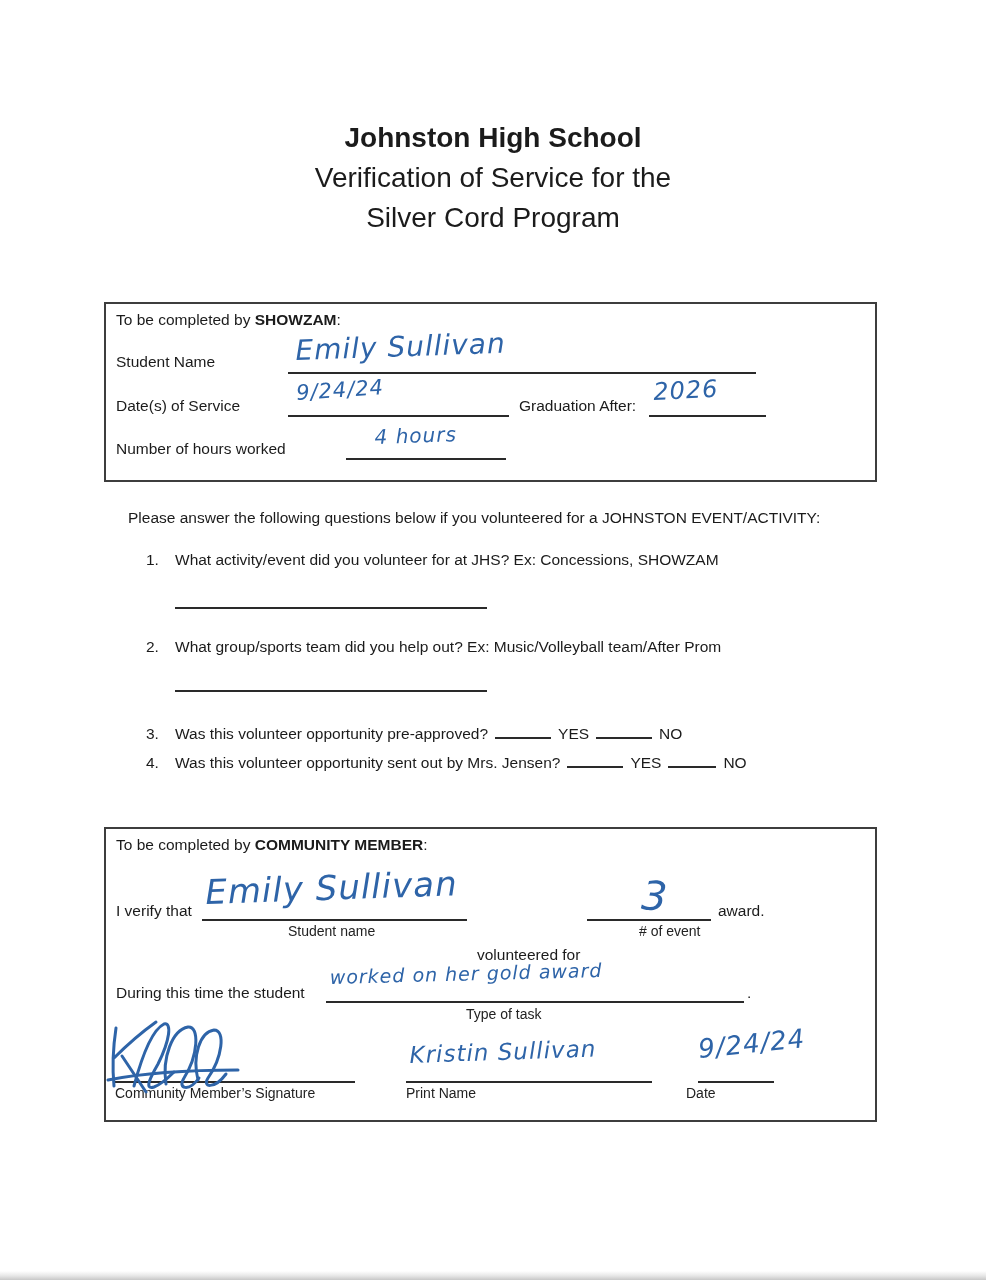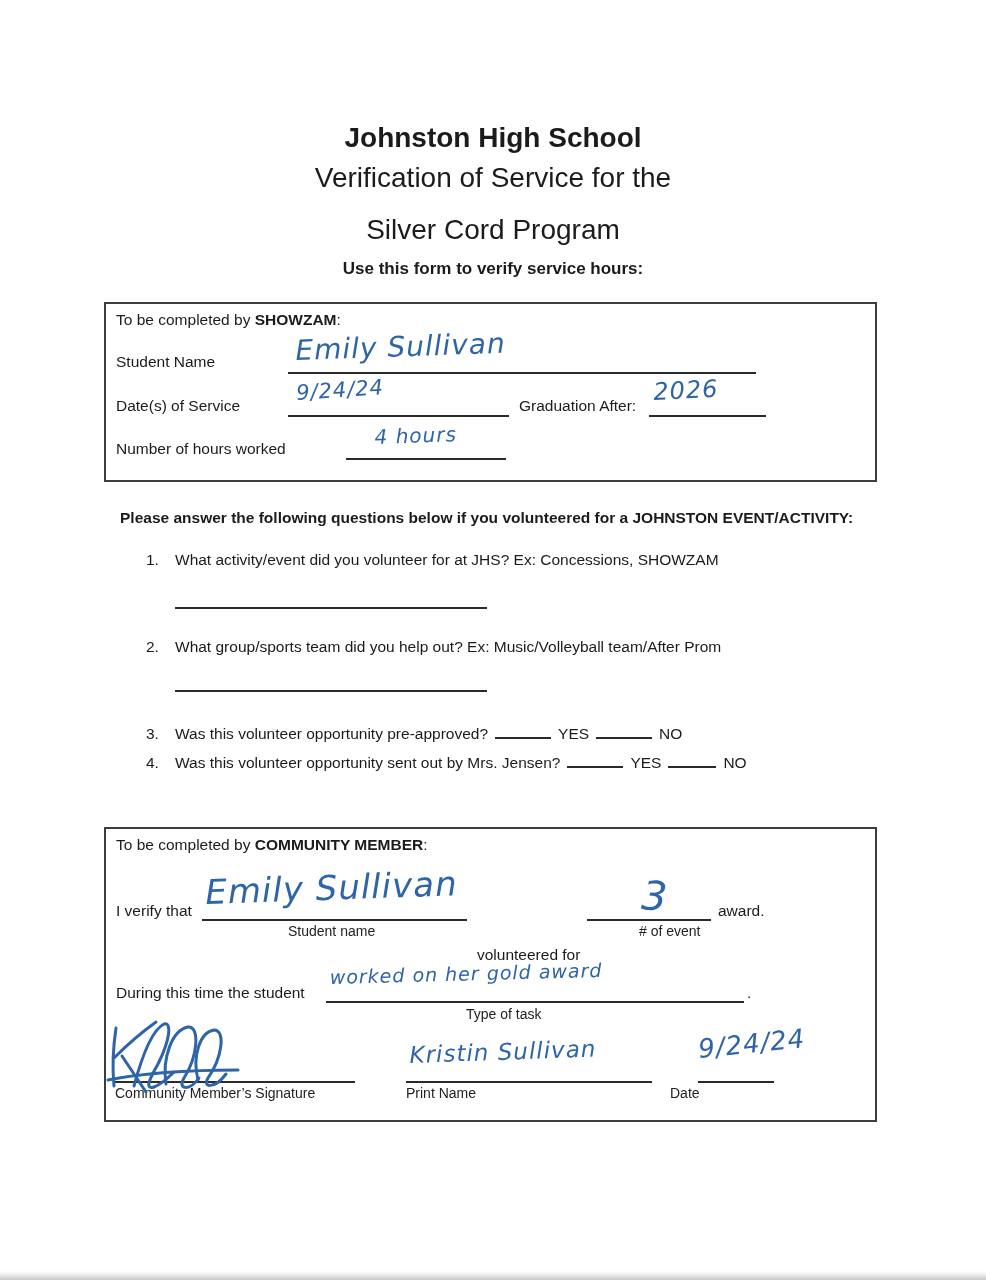--- a/index.html
+++ b/index.html
@@ -17,21 +17,21 @@
   .form-box { position:absolute; left:104px; width:769px; border:2px solid #3d3d3d; background:#fff; }
   .box-student   { top:302px; height:176px; }
   .box-community { top:827px; height:291px; }
 
   .lbl { position:absolute; font-size:15.5px; white-space:nowrap; }
   .sublbl { position:absolute; font-size:14px; color:#222; white-space:nowrap; }
   .bold { font-weight:700; }
 
   .line { position:absolute; border-bottom:2px solid #2a2a2a; height:16px; }
 
-  .q-heading { position:absolute; left:120px; top:509px; font-size:15.5px; font-weight:700; white-space:nowrap; }
+  .q-heading { position:absolute; left:128px; top:509px; font-size:15.5px; font-weight:400; white-space:nowrap; }
   .q-row { position:absolute; left:146px; font-size:15.5px; white-space:nowrap; }
   .q-num { display:inline-block; width:29px; }
   .inline-blank { display:inline-block; width:56px; height:13px; border-bottom:2px solid #2a2a2a; margin:0 7px; }
 
   
   .hw {
     position:absolute; white-space:nowrap; color:#2e64a8;
     font-family:"DejaVu Sans", sans-serif; font-style:italic; letter-spacing:1px;
     transform:rotate(-2deg); transform-origin:left bottom;
   }
@@ -52,22 +52,21 @@
     background:linear-gradient(to bottom, #ffffff 0%, #e6e6e6 55%, #c7c7c7 100%);
   }
 </style>
 </head>
 <body>
 
 <div class="page">
 
   <div class="abs center title-line" style="top:158px;">Verification of Service for the</div>
   <div class="abs center title-line title-bold" style="top:118px;">Johnston High School</div>
-  <div class="abs center title-line" style="top:210px;">Silver Cord Program</div>
-  <div class="abs center instruction" style="top:259px;">Use this form to verify service hours:</div>
+  <div class="abs center title-line" style="top:198px;">Silver Cord Program</div>
 
   <div class="form-box box-student">
     <div class="lbl" style="left:10px; top:7px;">
       <span>To be completed by </span><span class="bold">SHOWZAM</span><span>:</span>
     </div>
 
     <div class="lbl" style="left:10px; top:49px;">Student Name</div>
     <div class="line" style="left:182px; top:52px; width:468px;"></div>
 
     <div class="lbl" style="left:10px; top:93px;">Date(s) of Service</div>
@@ -120,21 +119,21 @@
     <div class="lbl" style="left:10px; top:155px;">During this time the student</div>
     <div class="line" style="left:220px; top:156px; width:418px;"></div>
     <div class="lbl" style="left:641px; top:155px;">.</div>
     <div class="sublbl" style="left:360px; top:177px;">Type of task</div>
 
     <div class="line" style="left:9px;   top:236px; width:240px;"></div>
     <div class="line" style="left:300px; top:236px; width:246px;"></div>
     <div class="line" style="left:592px; top:236px; width:76px;"></div>
     <div class="sublbl" style="left:9px;   top:256px;">Community Member’s Signature</div>
     <div class="sublbl" style="left:300px; top:256px;">Print Name</div>
-    <div class="sublbl" style="left:564px; top:256px;">Date</div>
+    <div class="sublbl" style="left:580px; top:256px;">Date</div>
   </div>
 
   <div class="hw hw-name-community" style="color: rgb(46, 100, 168);">Emily Sullivan</div>
   <div class="hw hw-hours-community" style="color: rgb(46, 100, 168);">3</div>
   <div class="hw hw-task" style="color: rgb(46, 100, 168);">worked on her gold award</div>
   <div class="hw hw-printname" style="color: rgb(46, 100, 168);">Kristin Sullivan</div>
   <div class="hw hw-sigdate" style="color: rgb(46, 100, 168);">9/24/24</div>
 
   <svg class="sig-ink" viewBox="0 0 145 86">
     <g fill="none" stroke="#2e64a8" stroke-width="3" stroke-linecap="round">

